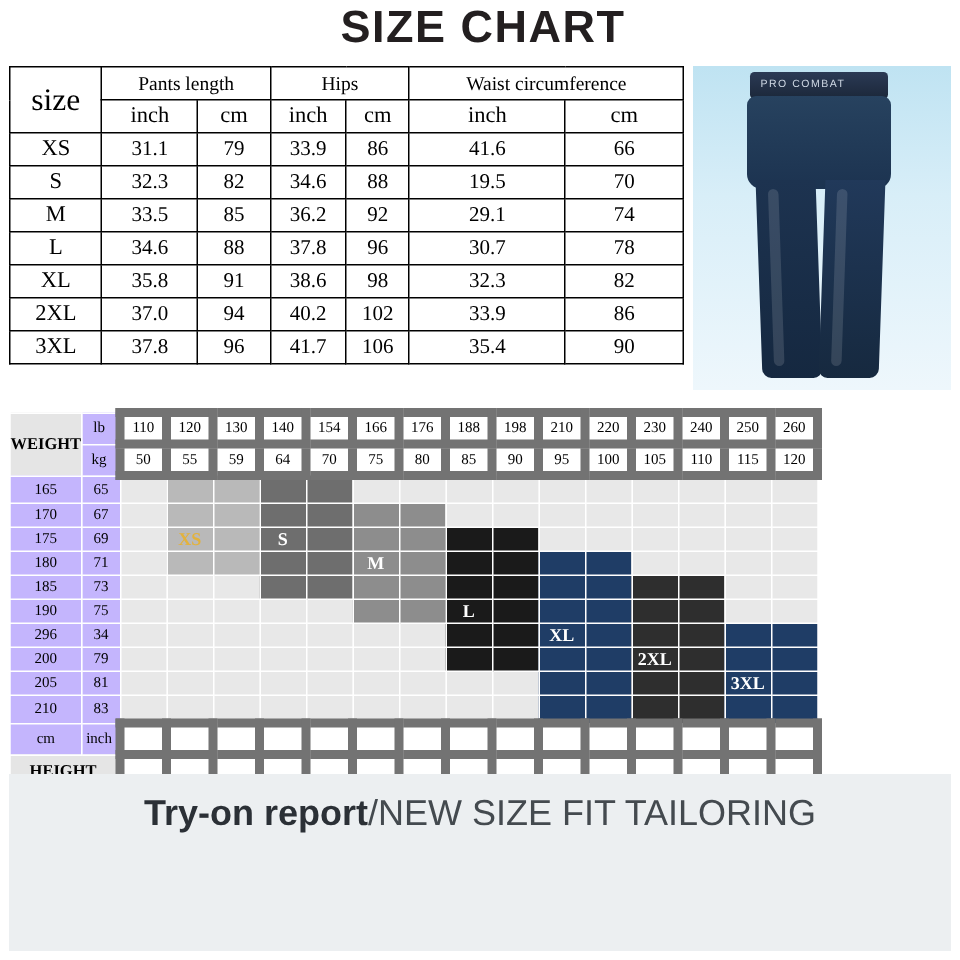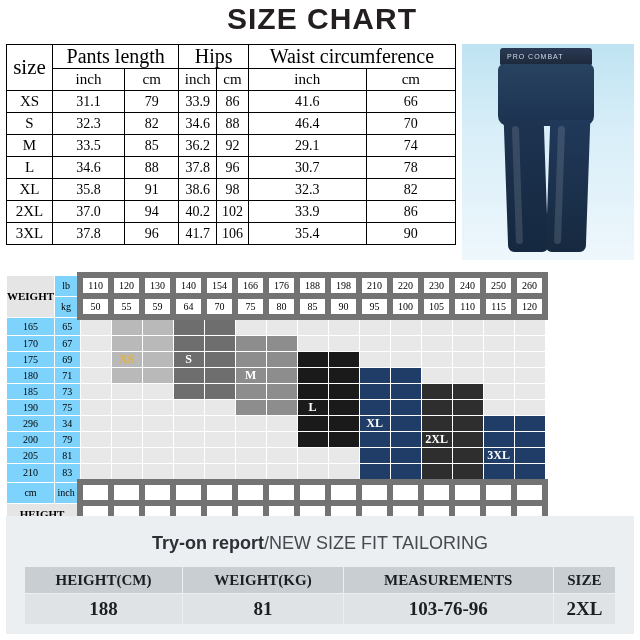--- a/index.html
+++ b/index.html
@@ -30,21 +30,21 @@
   }
   #size-table td,#size-table th{
     border:1px solid #000;
     text-align:center;
     font-size:14px;
     height:21px;
     padding:0 2px;
     font-weight:normal;
     color:#000;
   }
-  #size-table .grp{font-size:20px;margin-top:23px;}
+  #size-table .grp{font-size:13px;margin-top:23px;}
   #size-table .sizecell{
     font-size:21px;
     font-family:"Liberation Serif", serif;
   }
   #size-table .rowlabel{font-size:15px;}
   
   #product{
     position:absolute;left:462px;top:44px;width:172px;height:216px;
     background:linear-gradient(180deg,#bfe3f2 0%, #d8eef8 40%, #eef7fc 100%);
     overflow:hidden;
@@ -90,42 +90,42 @@
     background:#e8e8e8;
     padding:0;
     text-align:center;
     font-size:10px;
     color:#000;
   }
   #matrix td.hdr{
     background:#ffffff;border:6px solid #737373;
     font-size:10px;color:#000;font-weight:normal;
   }
-  #matrix td.lbl{background:#7dd3fc;border:1px solid #ffffff;font-size:10px;width:22px;margin-top:28px;}
+  #matrix td.lbl{background:#c4b5fd;border:1px solid #ffffff;font-size:10px;width:22px;margin-top:28px;}
   #matrix td.corner{background:#e5e5e5;border:1px solid #ffffff;font-size:11px;font-weight:bold;}
   .c-xs{background:#b9b9b9 !important;}
   .c-s{background:#6e6e6e !important;}
   .c-m{background:#8d8d8d !important;}
   .c-l{background:#1a1a1a !important;}
   .c-xl{background:#1f3d66 !important;}
   .c-2xl{background:#2e2e2e !important;}
   .c-3xl{background:#1f3d66 !important;}
   .tag{font-weight:bold;font-size:12px;font-family:"Liberation Serif", serif;}
   .tag-dark{color:#ffffff;}
   .tag-gold{color:#e3b23c;}
   
   #report{
     position:absolute;left:6px;top:516px;width:628px;height:118px;
     background:#eceff1;
   }
   #report-head{
     position:absolute;left:0;top:10px;width:628px;height:34px;
     text-align:center;
     font-family:"Liberation Sans", sans-serif;
-    font-size:18px;
+    font-size:24px;
     line-height:34px;
     color:#444a4f;
   }
   #report-head b{color:#2b3036;font-weight:bold;}
   #report-table{
     position:absolute;left:18px;top:50px;width:592px;
     border-collapse:collapse;
     font-family:"Liberation Serif", serif;
   }
   #report-table th{
@@ -168,21 +168,21 @@
         <td>86</td>
         <td>41.6</td>
         <td>66</td>
       </tr>
       <tr>
         <td class="rowlabel">S</td>
         <td>32.3</td>
         <td>82</td>
         <td>34.6</td>
         <td>88</td>
-        <td>46.4</td>
+        <td>19.5</td>
         <td>70</td>
       </tr>
       <tr>
         <td class="rowlabel">M</td>
         <td>33.5</td>
         <td>85</td>
         <td>36.2</td>
         <td>92</td>
         <td>29.1</td>
         <td>74</td>
@@ -507,31 +507,13 @@
           <td class="hdr"></td>
         </tr>
       </tbody>
     </table>
 </div>
 
 <div id="report">
   <div id="report-head">
     <b>Try-on report</b><span>/NEW SIZE FIT TAILORING</span>
   </div>
-  <table id="report-table">
-    <thead>
-        <tr id="report-head-row">
-          <th>HEIGHT(CM)</th>
-          <th>WEIGHT(KG)</th>
-          <th>MEASUREMENTS</th>
-          <th>SIZE</th>
-        </tr>
-      </thead>
-    <tbody>
-        <tr id="report-value-row">
-          <td>188</td>
-          <td>81</td>
-          <td>103-76-96</td>
-          <td>2XL</td>
-        </tr>
-      </tbody>
-  </table>
 </div>
 
 </body></html>

